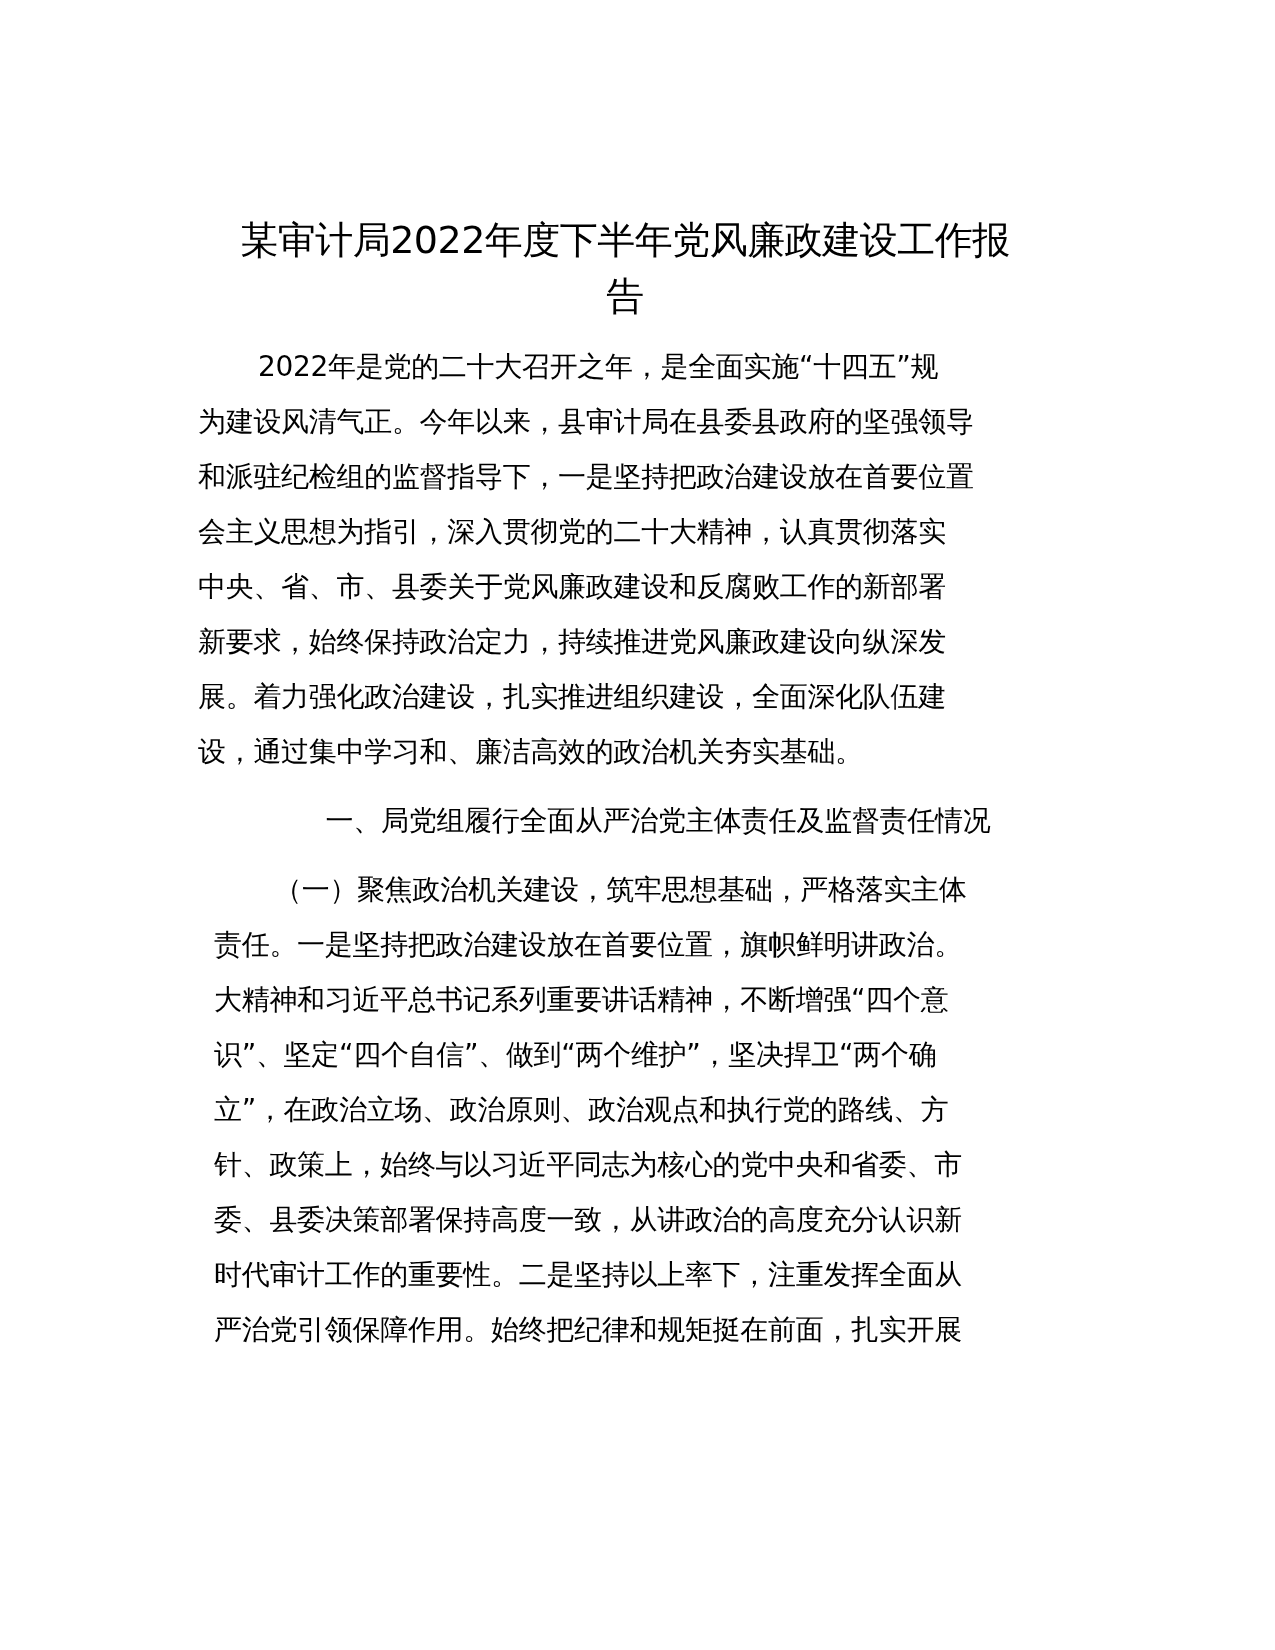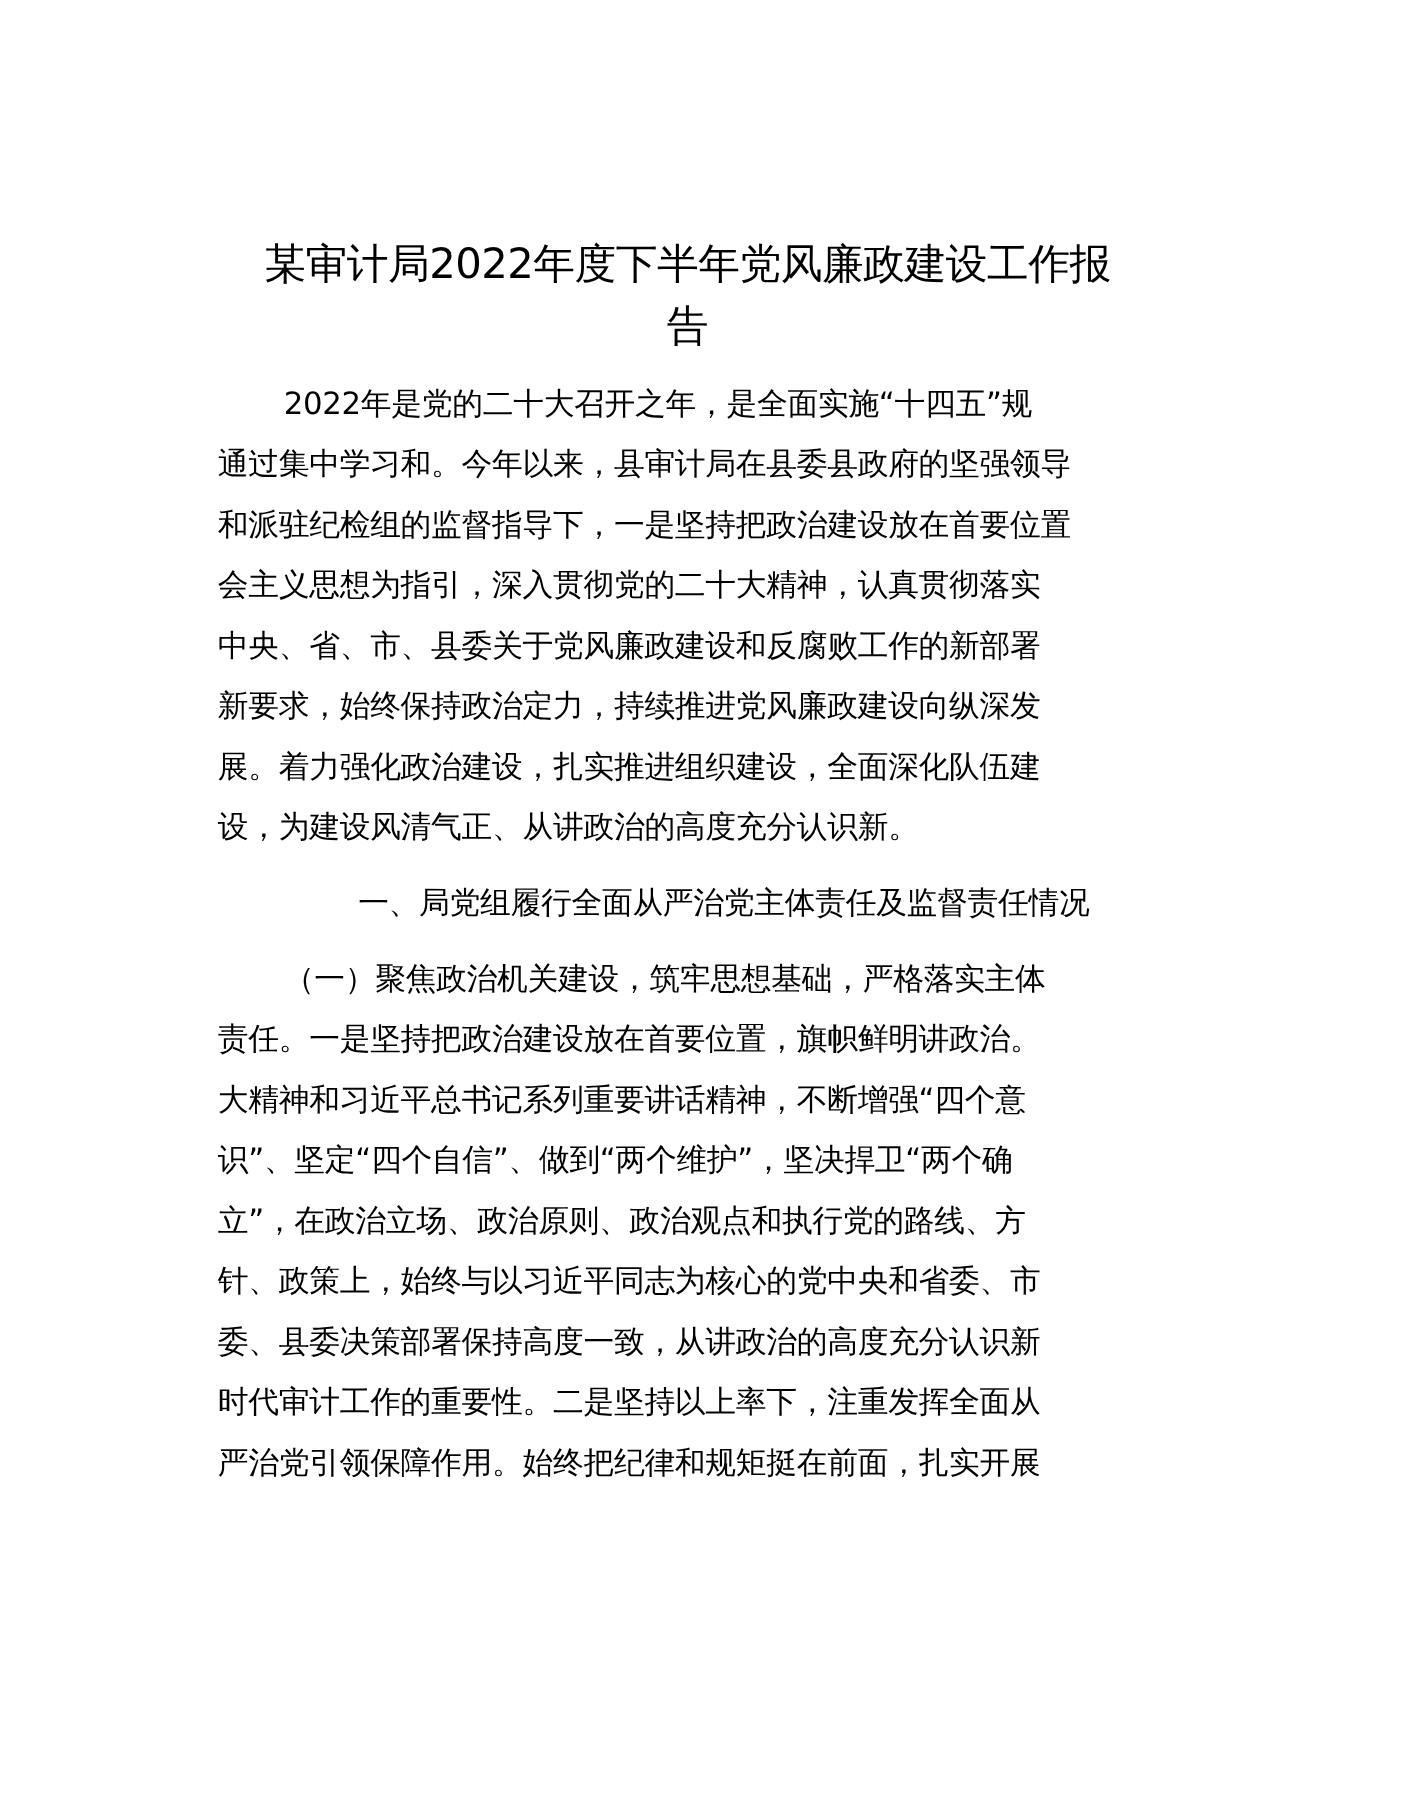--- a/index.html
+++ b/index.html
@@ -46,43 +46,43 @@
     .line {
       display: block;
       white-space: nowrap;
       font-size: 28px;
       line-height: 55px;
       height: 55px;
       letter-spacing: -0.3px;
     }
     .indent { padding-left: 60px; }
     .heading-gap { margin-top: 14px; text-align: center; }
-    .para-gap { margin-top: 14px; }
+    .para-gap { margin-top: 14px; margin-left: 16px; }
   </style>
 </head>
 <body>
 
 <div class="page">
 
   <div class="title">
     <span class="line" style="font-size:38px;line-height:56px;height:56px;letter-spacing:-0.5px;">某审计局2022年度下半年党风廉政建设工作报</span>
     <span class="line" style="font-size:38px;line-height:56px;height:56px;">告</span>
   </div>
 
   <div class="body-text">
 
     <div>
       <span class="line indent">2022年是党的二十大召开之年，是全面实施“十四五”规</span>
-      <span class="line">通过集中学习和。今年以来，县审计局在县委县政府的坚强领导</span>
+      <span class="line">为建设风清气正。今年以来，县审计局在县委县政府的坚强领导</span>
       <span class="line">和派驻纪检组的监督指导下，一是坚持把政治建设放在首要位置</span>
       <span class="line">会主义思想为指引，深入贯彻党的二十大精神，认真贯彻落实</span>
       <span class="line">中央、省、市、县委关于党风廉政建设和反腐败工作的新部署</span>
       <span class="line">新要求，始终保持政治定力，持续推进党风廉政建设向纵深发</span>
       <span class="line">展。着力强化政治建设，扎实推进组织建设，全面深化队伍建</span>
-      <span class="line">设，为建设风清气正、从讲政治的高度充分认识新。</span>
+      <span class="line">设，通过集中学习和、廉洁高效的政治机关夯实基础。</span>
     </div>
 
     <div class="heading-gap">
       <span class="line indent">一、局党组履行全面从严治党主体责任及监督责任情况</span>
     </div>
 
     <div class="para-gap">
       <span class="line indent">（一）聚焦政治机关建设，筑牢思想基础，严格落实主体</span>
       <span class="line">责任。一是坚持把政治建设放在首要位置，旗帜鲜明讲政治。</span>
       <span class="line">大精神和习近平总书记系列重要讲话精神，不断增强“四个意</span>

